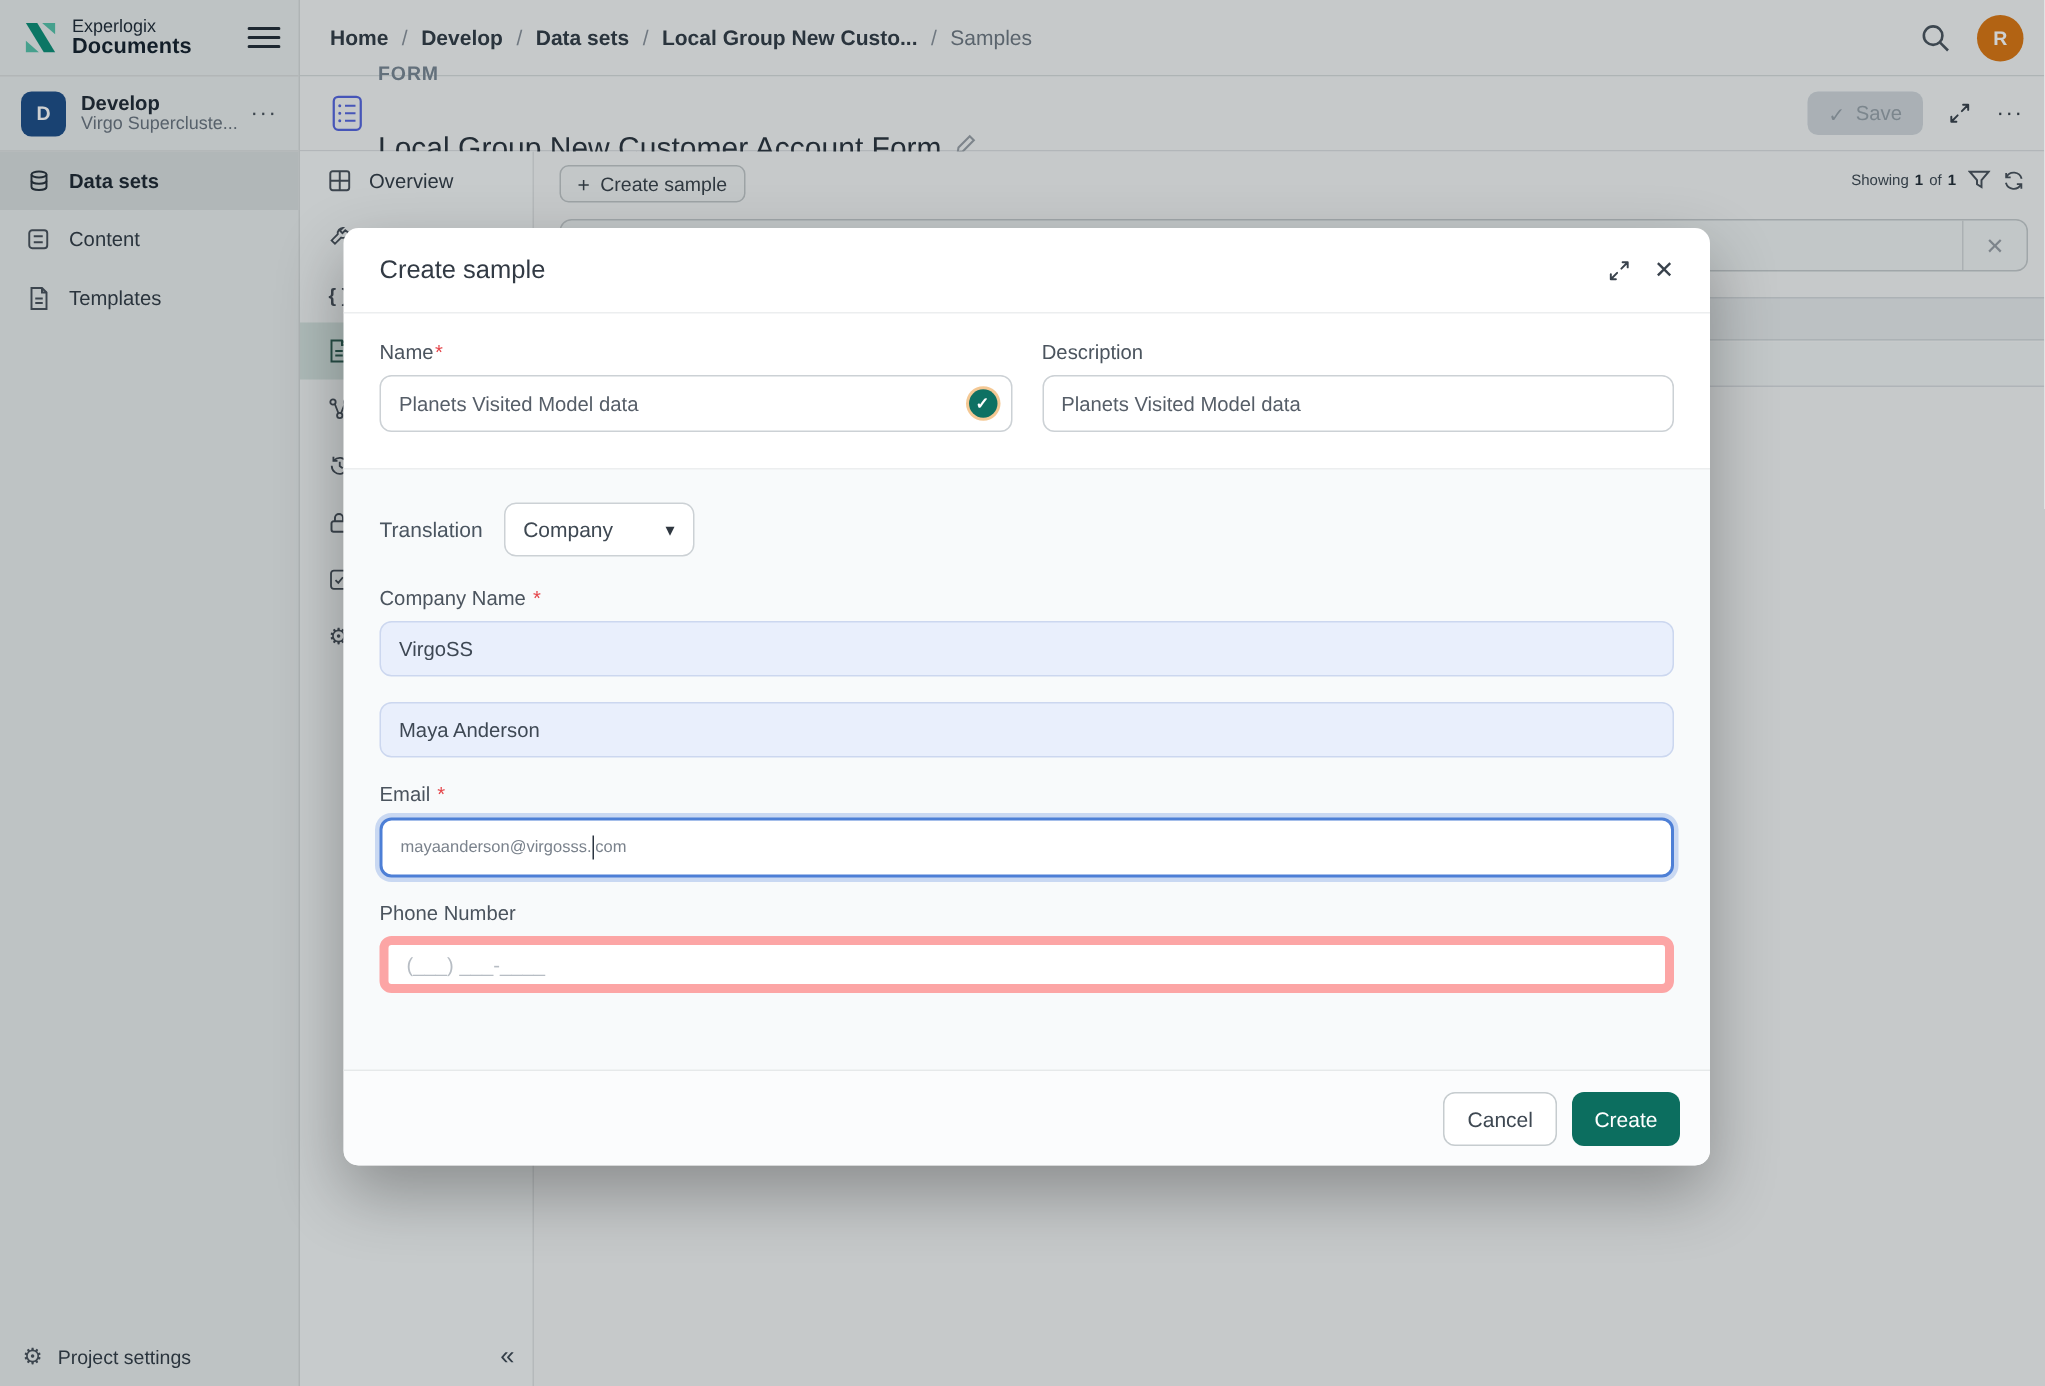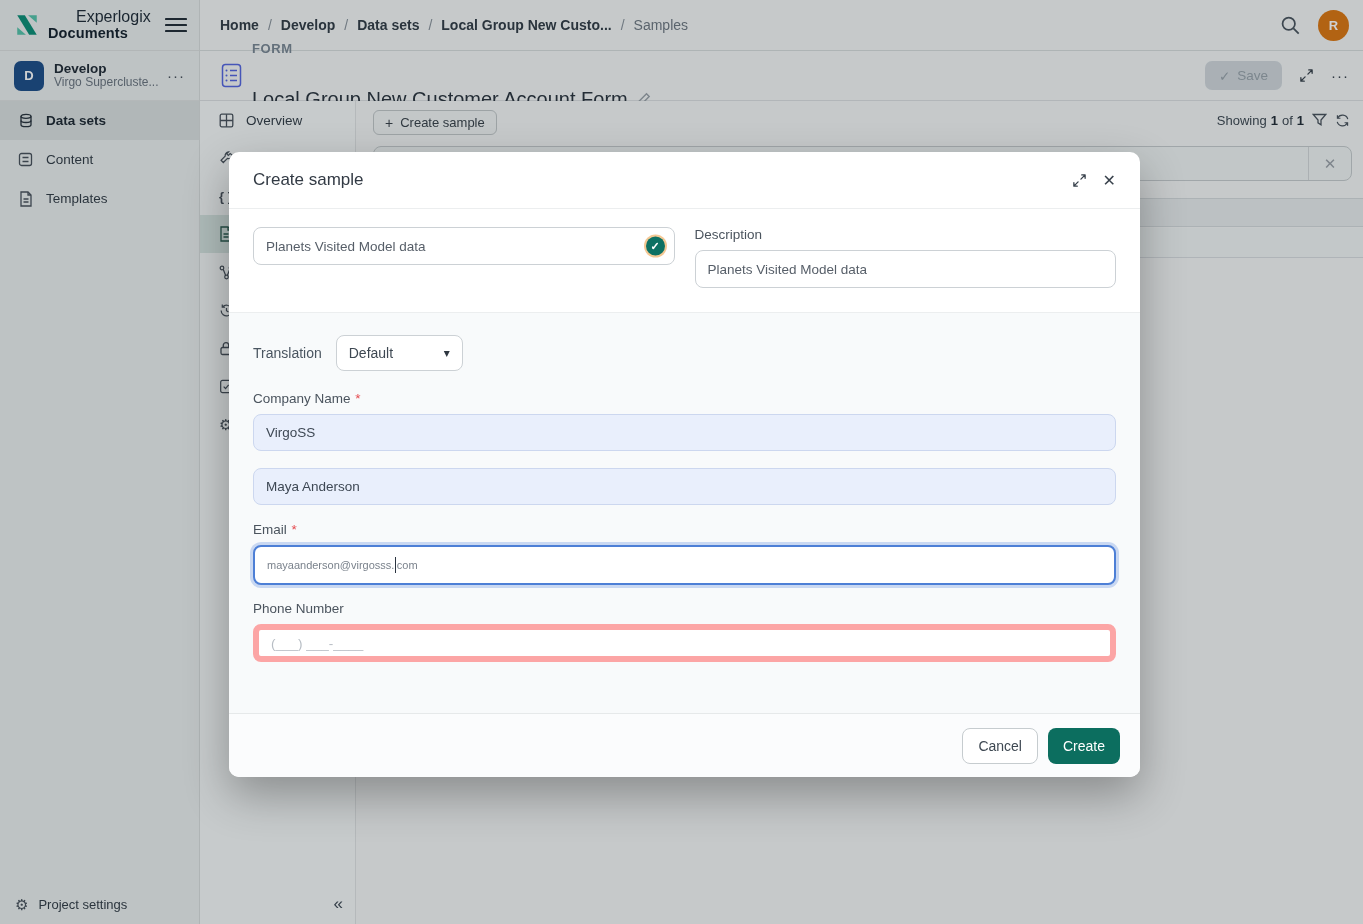--- a/index.html
+++ b/index.html
@@ -10,21 +10,21 @@
   }
   
   .app { position:absolute; inset:0; }
 
   
   .sidebar { position:absolute; left:0; top:0; width:200px; height:100%;
     background:#ecefef; border-right:1px solid #d9dddd; }
   .sidebar-head { height:51px; display:flex; align-items:center; padding:0 12px 0 14px;
     border-bottom:1px solid #dcdfdf; }
   .logo-text { margin-left:8px; line-height:1.05; }
-  .logo-line1 { display:block; font-size:16px; color:#1e2a36;margin-left:28px; }
+  .logo-line1 { display:block; font-size:12px; color:#1e2a36; }
   .logo-line2 { display:block; font-size:14.5px; font-weight:bold; color:#15212d; letter-spacing:.1px; }
   .hamburger { margin-left:auto; background:none; border:none; cursor:pointer; display:flex; }
   .project-block { height:50px; display:flex; align-items:center; gap:10px; padding:0 14px;
     border-bottom:1px solid #dfe2e2; }
   .avatar-d { width:30px; height:30px; border-radius:7px; background:#1d4e89; color:#fff;
     font-size:13px; font-weight:bold; display:flex; align-items:center; justify-content:center; flex:none; }
   .project-meta { line-height:1.15; min-width:0; }
   .project-name { font-size:13.5px; font-weight:bold; color:#212b36; }
   .project-sub { font-size:12px; color:#6b7580; white-space:nowrap; }
   .project-menu { margin-left:auto; border:none; background:none; color:#49525c; font-size:15px;
@@ -47,21 +47,21 @@
   .topbar-right { margin-left:auto; display:flex; align-items:center; gap:17px; }
   .icon-btn { background:none; border:none; cursor:pointer; display:flex; align-items:center; }
   .avatar-r { width:31px; height:31px; border-radius:50%; background:#dd7712; color:#fff;
     font-size:13px; font-weight:bold; display:flex; align-items:center; justify-content:center; cursor:pointer; }
 
   
   .page-header { position:absolute; left:200px; top:51px; right:0; height:50px; background:#f5f7f7;
     border-bottom:1px solid #dcdfe1; display:flex; align-items:center; padding:0 14px 0 21px; }
   .ph-title-wrap { margin-left:10px; line-height:1; }
   .ph-type { font-size:13px; letter-spacing:.6px; color:#7a8794; font-weight:bold; display:block; margin-bottom:2px; }
-  .ph-title-row { display:flex; align-items:center; gap:9px;margin-top:34px; }
+  .ph-title-row { display:flex; align-items:flex-start; gap:9px;margin-top:34px; }
   .ph-title { font-size:20px; color:#2b343e; }
   .ph-right { margin-left:auto; display:flex; align-items:center; gap:17px; }
   .save-btn { background:#d2d8dd; color:#99a3ab; border:none; border-radius:7px; height:29px;
     padding:0 14px; font-size:13.5px; display:flex; align-items:center; gap:7px; cursor:default; }
   .more-btn { border:none; background:none; font-size:15px; color:#39424c; letter-spacing:1px; cursor:pointer; }
 
   
   .content { position:absolute; left:200px; top:101px; right:0; bottom:0; background:#f5f7f7; }
   .subnav { position:absolute; left:0; top:0; width:156px; bottom:0; background:#f7f9f9;
     border-right:1px solid #e0e3e4; }
@@ -71,21 +71,21 @@
   .subnav-icon-row.active { background:#d7e5e1; }
   .subnav-collapse { position:absolute; right:12px; bottom:10px; font-size:17px; color:#3e4954;
     background:none; border:none; cursor:pointer; }
 
   .main { position:absolute; left:156px; top:0; right:0; bottom:0; }
   .create-sample-btn { position:absolute; left:17px; top:9px; height:25px; padding:0 11px;
     background:#f2f4f4; border:1px solid #c2c7c9; border-radius:6px; font-size:13px; color:#3a434b;
     display:flex; align-items:center; gap:7px; cursor:pointer; font-family:inherit; }
   .plus-glyph { font-size:14px; line-height:1; }
   .showing-row { position:absolute; right:13px; top:12px; display:flex; align-items:center; gap:8px;
-    font-size:13px; color:#3e4852; }
+    font-size:10px; color:#3e4852; }
   .showing-text { display:flex; gap:4px; }
   .showing-text b { color:#222c36; }
   .list-searchbar { position:absolute; left:17px; right:11px; top:45px; height:35px;
     border:1px solid #c6cbcd; border-radius:8px; background:#f1f4f4; display:flex; align-items:center; }
   .clear-seg { margin-left:auto; width:43px; height:100%; border-left:1px solid #d4d8da;
     display:flex; align-items:center; justify-content:center; color:#9aa1a8; font-size:15px; cursor:pointer;
     background:none; border-top:none; border-right:none; border-bottom:none; }
   .table-head { position:absolute; left:17px; right:0; top:97px; height:29px; background:#e9edee;
     border-top:1px solid #d5dadd; border-bottom:1px solid #d5dadd; }
   .table-row { position:absolute; left:17px; right:0; top:127px; height:30px; background:#f2f5f6;
@@ -393,36 +393,39 @@
           </svg>
         </button>
         <button class="modal-close">
           <span>✕</span>
         </button>
       </div>
     </div>
 
     <div class="modal-top">
       <div>
+        <label class="f-label">
+          <span>Name</span><span class="req">*</span>
+        </label>
         <div class="input-wrap">
           <input class="tb-input with-badge" type="text" value="Planets Visited Model data" style="">
           <span class="valid-badge">✓</span>
         </div>
       </div>
       <div>
         <label class="f-label">Description</label>
         <input class="tb-input" type="text" value="Planets Visited Model data" style="">
       </div>
     </div>
 
     <div class="modal-body">
       <div class="translation-row">
         <span class="translation-label">Translation</span>
         <div class="select-box">
-          <span>Default</span>
+          <span>Company</span>
           <span class="select-caret">▾</span>
         </div>
       </div>
 
       <label class="f-label">
         <span>Company Name</span> <span class="req">*</span>
       </label>
       <input class="field-filled" type="text" value="VirgoSS" style="">
 
       <input class="field-filled" type="text" value="Maya Anderson" style="">

